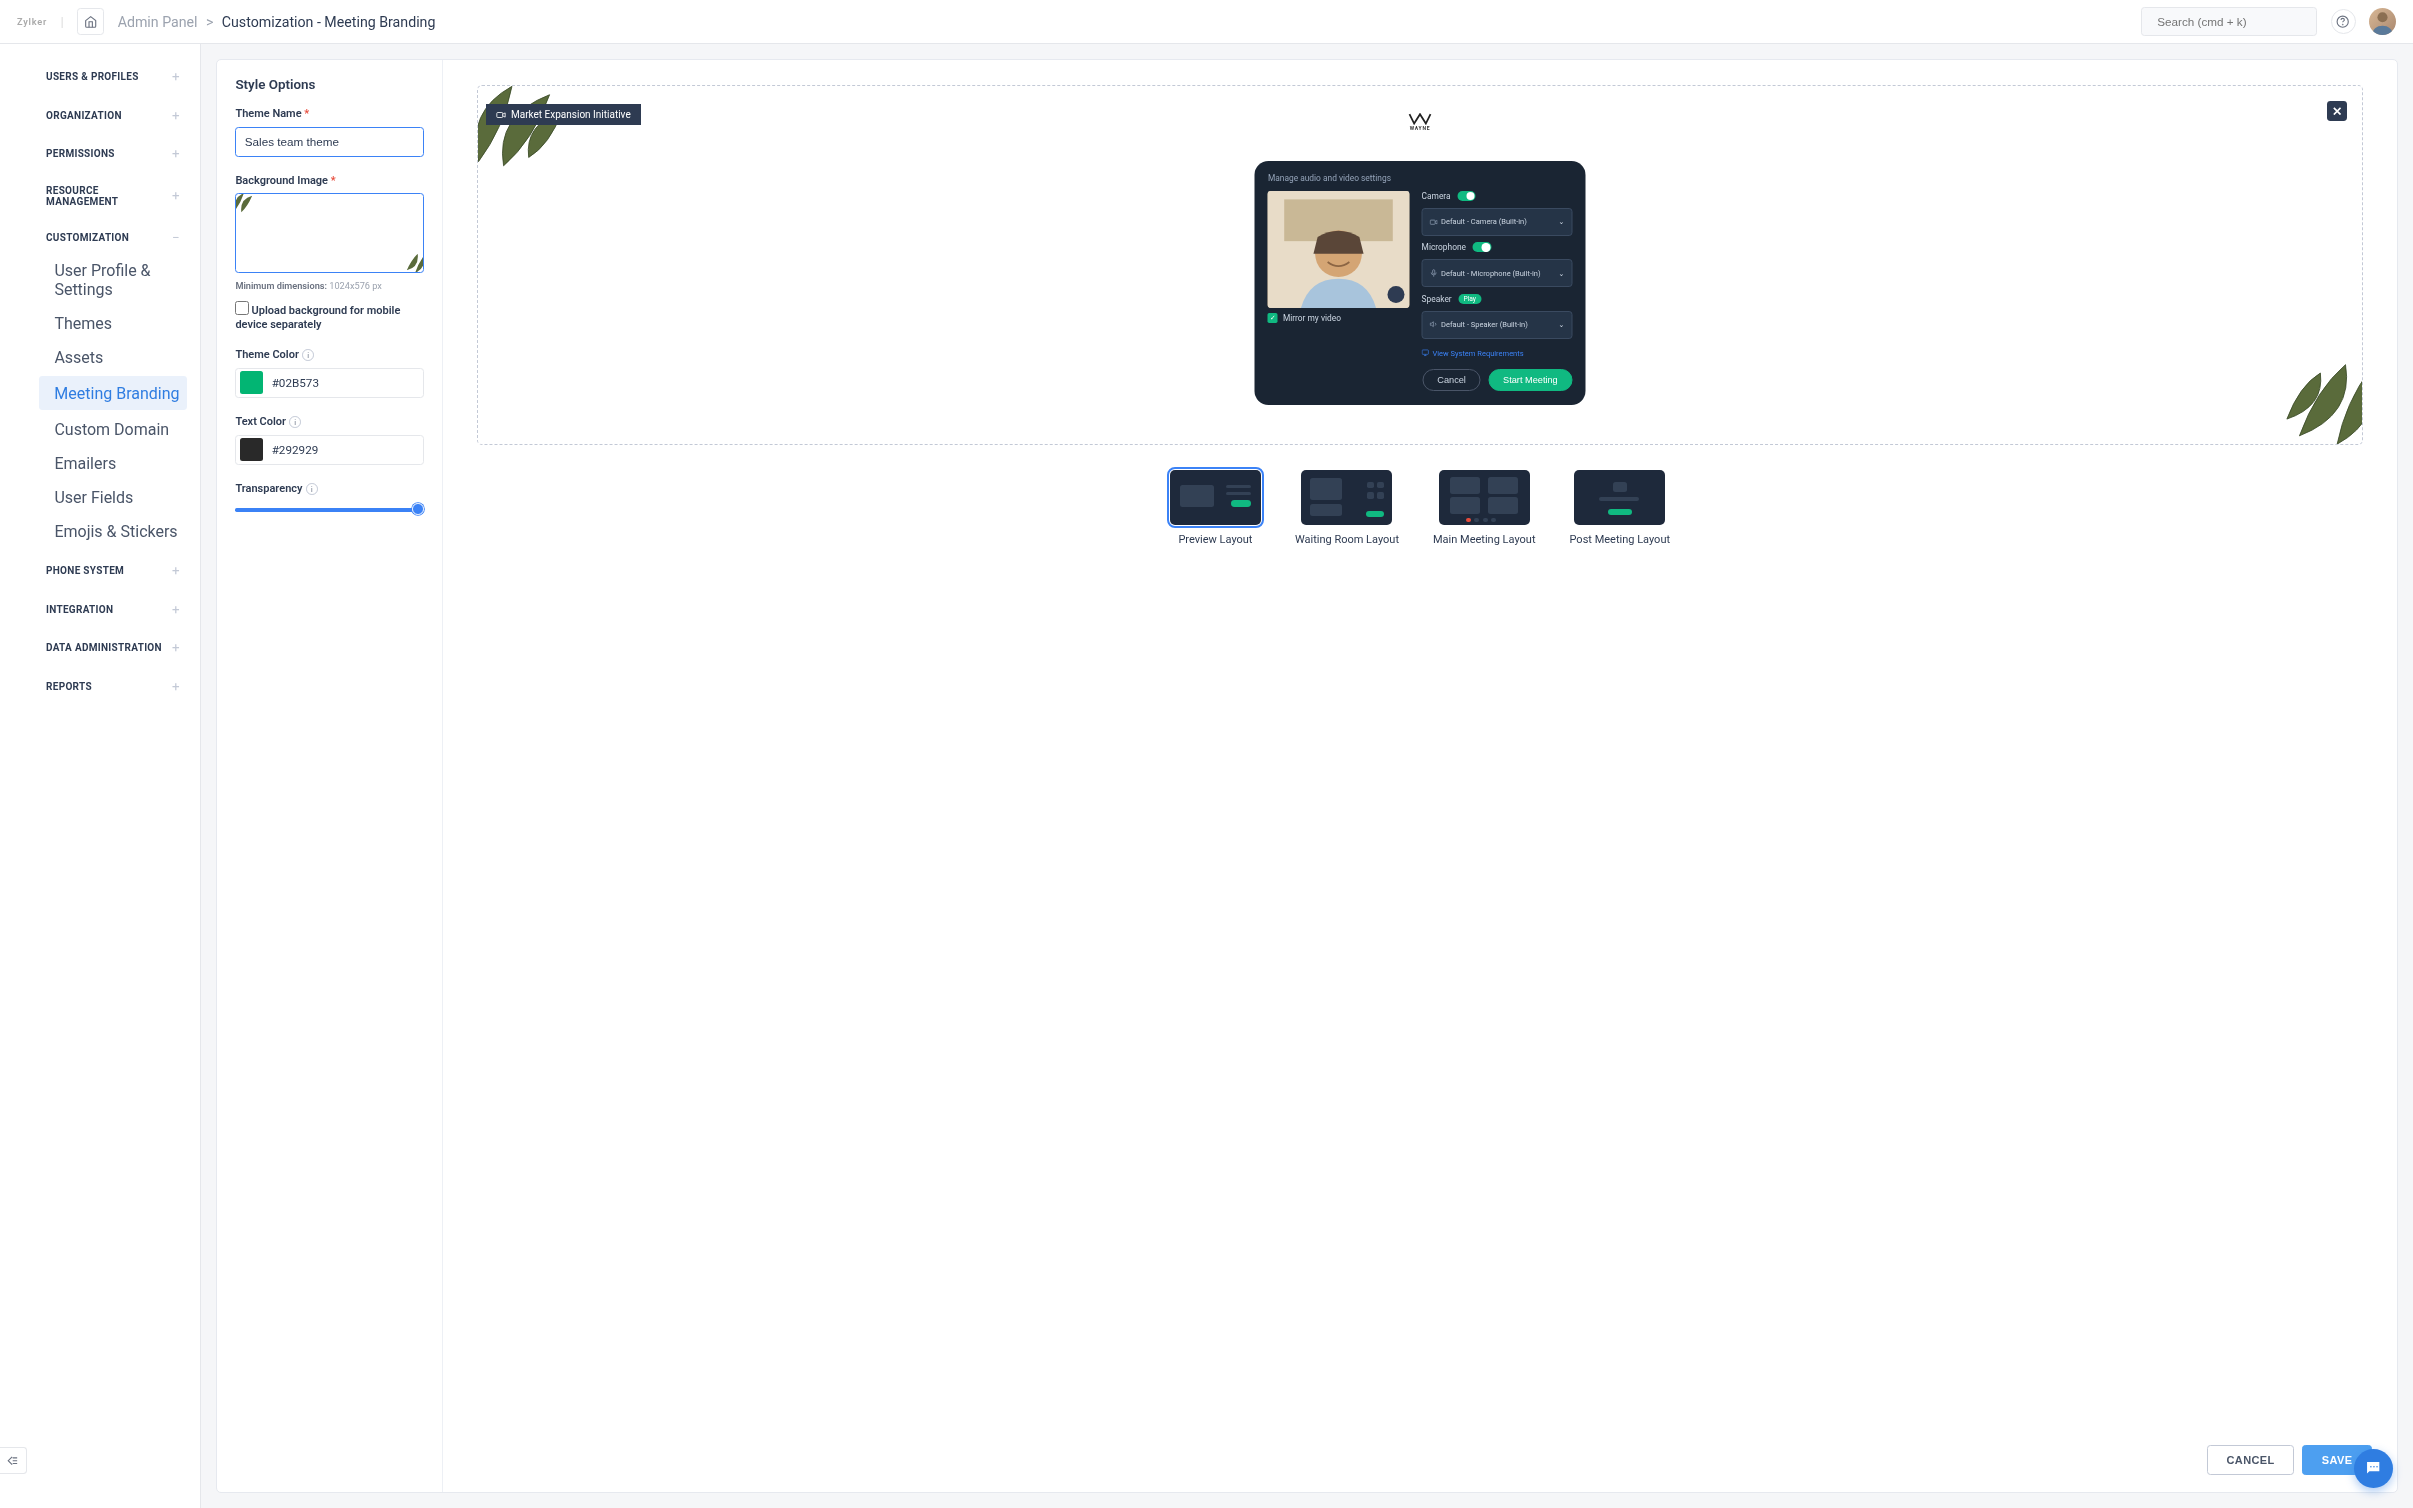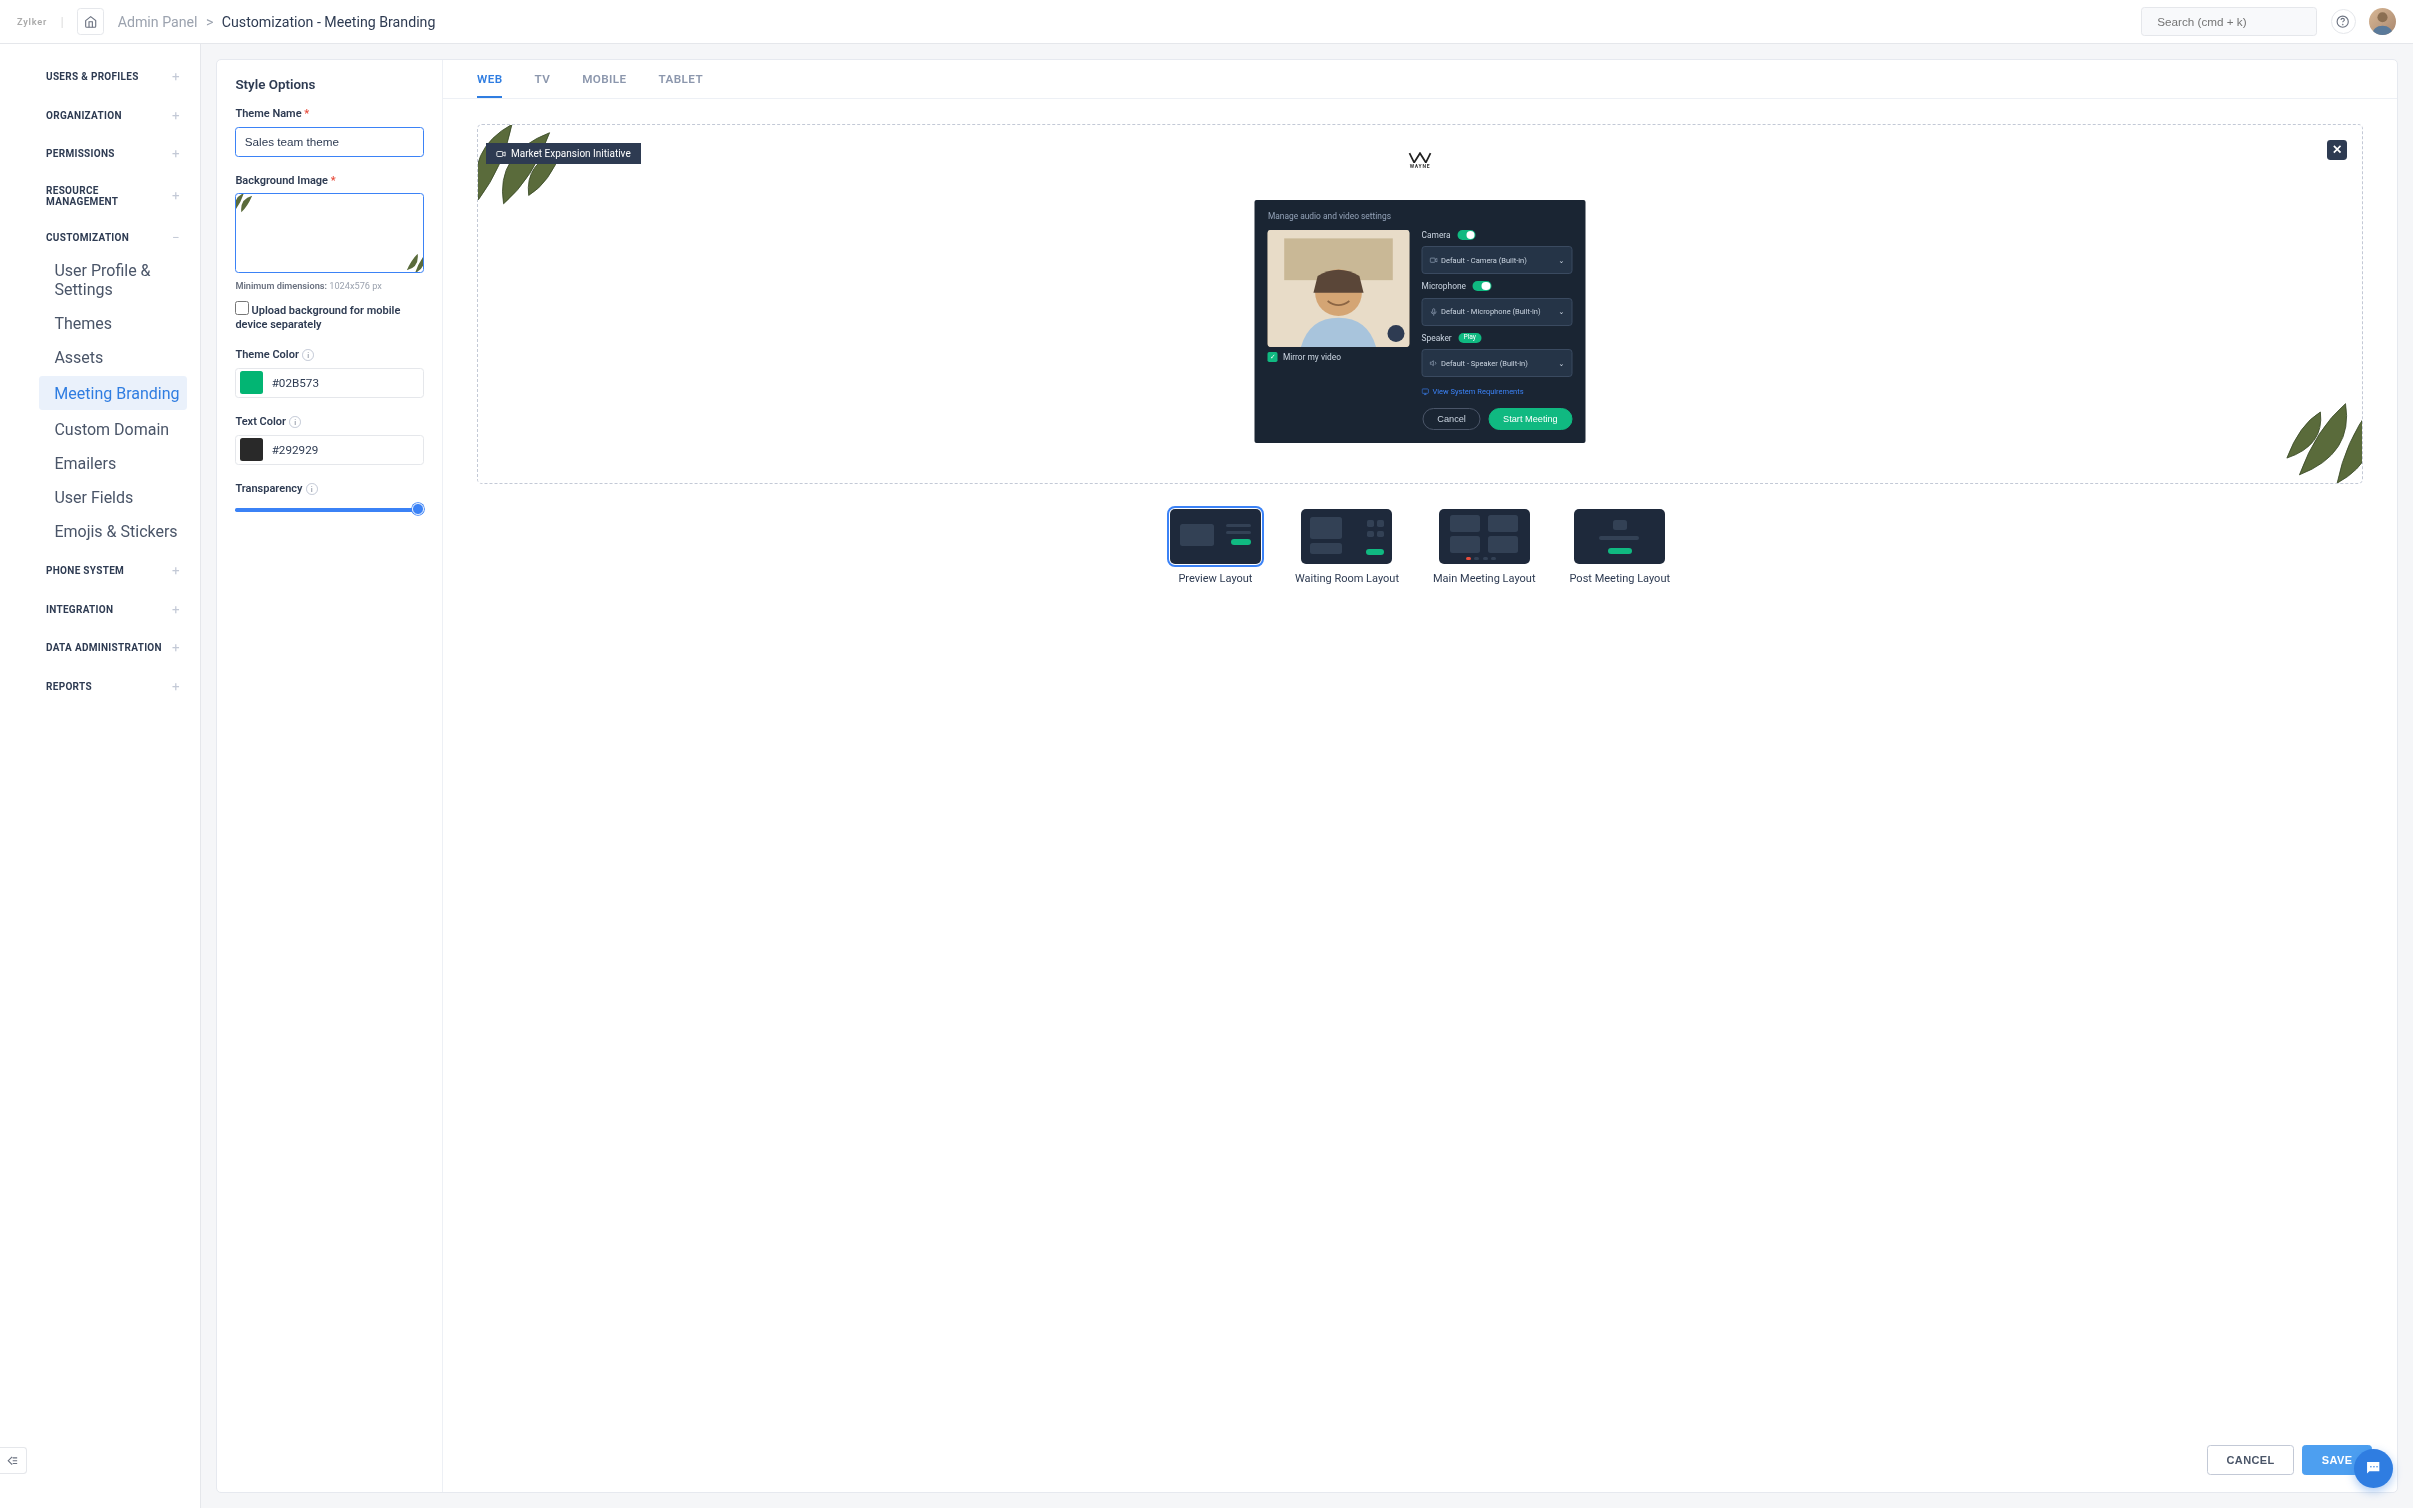--- a/index.html
+++ b/index.html
@@ -62,21 +62,21 @@
 .device-tab.active { color:#2f7de1; border-bottom:2.5px solid #2f7de1; }
 .preview-body { flex:1; overflow-y:auto; padding: 25px 34px 17px; }
 
 .meeting-frame { border:0.8px dashed #c3c9d6; border-radius:5px; background:#fff; position:relative; min-height:360px; padding:17px; overflow:hidden; }
 .meeting-badge { position:absolute; top:18.4px; left:8px; background:#2e3b52; color:#fff; padding:5px 10px; border-radius:0; font-size:10px; display:flex; align-items:center; gap:5px; }
 .close-x { position:absolute; top:15px; right:15px; width:20px; height:20px; background:#2e3b52; color:#fff; border-radius:3.4px; display:flex; align-items:center; justify-content:center; font-size:10px; cursor:pointer; }
 .brand-logo { position:absolute; top:27px; left:50%; transform:translateX(-50%); font-size:7.5px; font-weight:700; color:#333; text-align:center; }
 .big-leaf-tl { position:absolute; top:-8.4px; left:-8.4px; }
 .big-leaf-br { position:absolute; bottom:-17px; right:-17px; }
 
-.av-modal { position:absolute; top:75px; left:50%; transform:translateX(-50%); width:331px; background:#1a2533; border-radius:2px; padding:11.7px 13.4px 13.4px; color:#cbd5e1; }
+.av-modal { position:absolute; top:75px; left:50%; transform:translateX(-50%); width:331px; background:#1a2533; border-radius:14px; padding:11.7px 13.4px 13.4px; color:#cbd5e1; }
 .av-title { font-size:8.4px; color:#94a3b8; margin-bottom:8.4px; }
 .av-body { display:flex; gap:11.7px; }
 .cam-view { width:142px; height:117px; background:linear-gradient(#e8d9c0,#d4b896); border-radius:3.4px; position:relative; overflow:hidden; }
 .cam-ctrl { position:absolute; bottom:5px; right:5px; width:17px; height:17px; background:#2e3b52; border-radius:50%; }
 .mirror-row { display:flex; align-items:center; gap:5px; font-size:8.4px; margin-top:5px; color:#cbd5e1; }
 .mirror-check { width:10px; height:10px; background:#10b981; border-radius:1.7px; display:flex; align-items:center; justify-content:center; color:#fff; font-size:6.7px; }
 .av-right { flex:1; display:flex; flex-direction:column; gap:6.7px; }
 .av-label { font-size:8.4px; color:#cbd5e1; display:flex; gap:6.7px; }
 .toggle { width:18.4px; height:10px; background:#10b981; border-radius:5px; position:relative; }
 .toggle::after { content:''; position:absolute; right:0.8px; top:0.8px; width:8.4px; height:8.4px; background:#fff; border-radius:50%; }
@@ -267,26 +267,20 @@
           <div class="field">
             <label><span>Transparency</span><span class="info-ic">i</span></label>
             <div class="slider-wrap">
               <div class="slider-track"></div>
               <div class="slider-thumb"></div>
             </div>
           </div>
         </div>
 
         <div class="preview">
-          <div class="device-tabs">
-            <div class="device-tab active">WEB</div>
-            <div class="device-tab">TV</div>
-            <div class="device-tab">MOBILE</div>
-            <div class="device-tab">TABLET</div>
-          </div>
 
           <div class="preview-body">
             <div class="meeting-frame">
               <svg class="big-leaf-tl" width="109" height="92" viewBox="0 0 130 110">
                   <path d="M10 100 Q-5 40 50 10 Q40 60 10 100 M40 105 Q30 45 95 20 Q75 75 40 105 M70 95 Q65 55 110 40 Q95 80 70 95" fill="#5a6b3b" stroke="#3a4a28" stroke-width="1"></path>
                 </svg>
               <svg class="big-leaf-br" width="134" height="109" viewBox="0 0 160 130">
                   <path d="M150 20 Q165 80 110 110 Q120 60 150 20 M120 15 Q130 75 65 100 Q85 45 120 15 M90 25 Q95 65 50 80 Q65 40 90 25" fill="#5a6b3b" stroke="#3a4a28" stroke-width="1"></path>
                 </svg>
 

